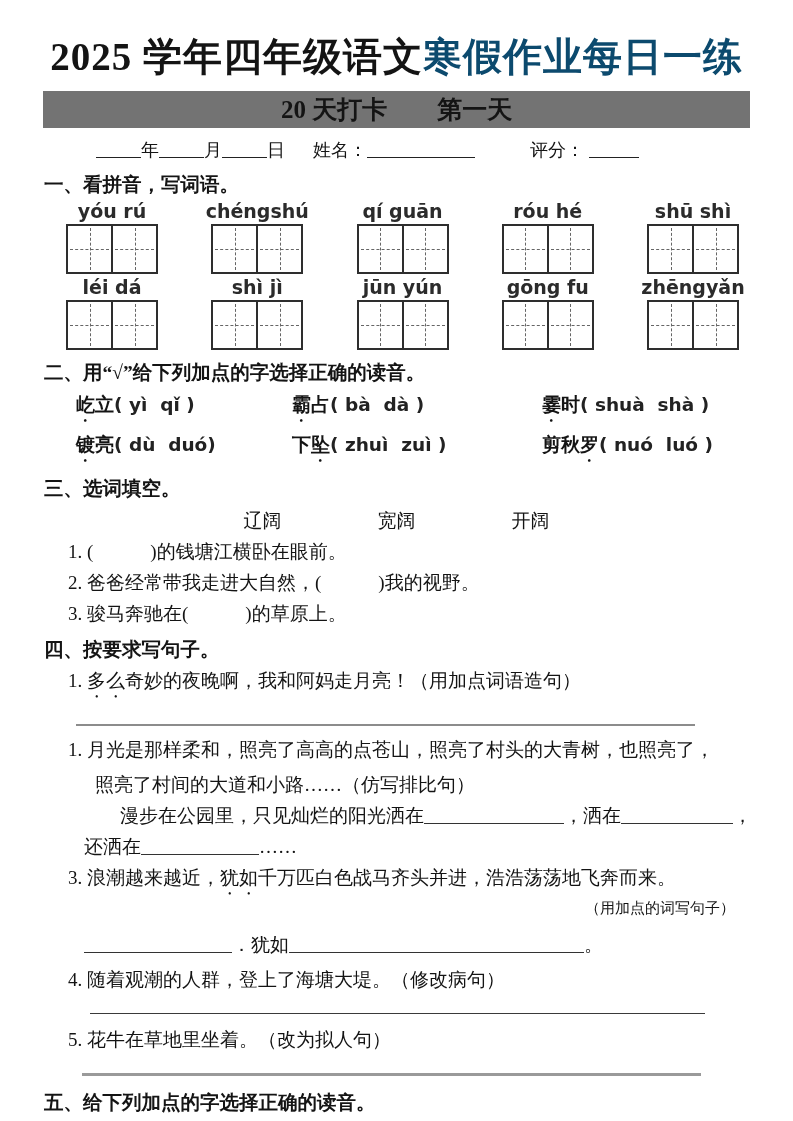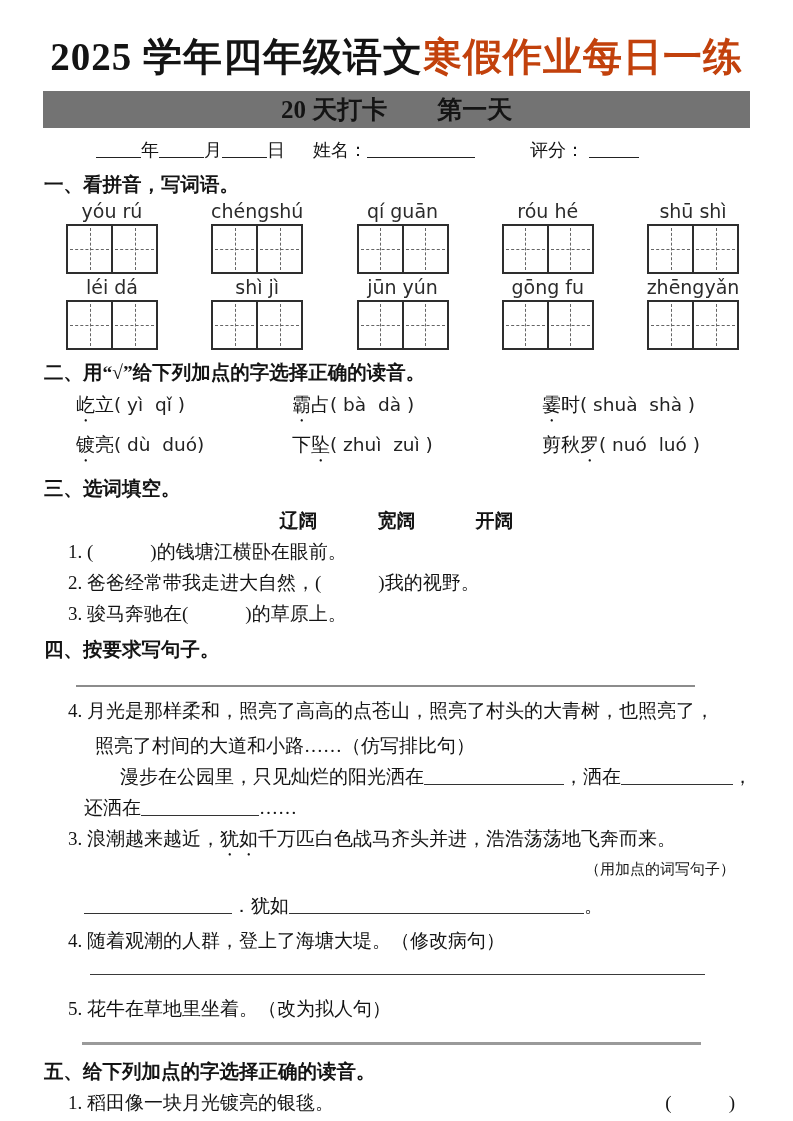--- a/index.html
+++ b/index.html
@@ -2,49 +2,49 @@
 <html><head>
 <meta charset="utf-8">
 <style>
   html,body{margin:0;padding:0;background:#ffffff;}
   .page{
     width:793px;height:1121px;background:#fff;overflow:hidden;position:relative;
     font-family:"Liberation Serif","DejaVu Serif",serif;color:#141414;
   }
   
   .title{margin-top:30px;text-align:center;font-size:39px;font-weight:bold;letter-spacing:1px;white-space:nowrap;}
-  .title .red{color:#c2410c;}
+  .title .red{color:#0c4a6e;}
   .banner{margin:7px 43px 0 43px;background:#737373;text-align:center;
           font-size:25px;font-weight:bold;line-height:37px;height:37px;white-space:pre;}
   .dateline{margin:10px 0 0 96px;font-size:18px;white-space:nowrap;}
   .blank{display:inline-block;border-bottom:1.6px solid #222;height:2px;vertical-align:-2px;}
   .w45{width:45px}.w50{width:50px}.w110{width:108px}
   .gap28{display:inline-block;width:28px}.gap55{display:inline-block;width:55px}
   
   .sec-title{font-size:19.5px;font-weight:bold;margin:9px 0 0 44px;}
   
   .py-row{display:flex;justify-content:space-between;padding:2px 44px 0 56px;
           font-family:"DejaVu Sans",sans-serif;font-size:19px;color:#2b2b2b;}
-  .py-col{width:112px;text-align:center;white-space:nowrap;}
+  .py-col{width:112px;text-align:center;white-space:nowrap;font-weight:bold;}
   .box-row{display:flex;justify-content:space-between;padding:2px 44px 0 56px;}
   .wgroup{width:112px;display:flex;justify-content:center;}
   .cell{width:47px;height:50px;border:2px solid #2e2e2e;position:relative;box-sizing:border-box;background:#fff;}
   .cell + .cell{margin-left:-2px;}
   .cell::before{content:"";position:absolute;left:50%;top:2px;bottom:2px;border-left:1.5px dashed #666;}
   .cell::after{content:"";position:absolute;top:50%;left:2px;right:2px;border-top:1.5px dashed #666;}
   
   .emph{-webkit-text-emphasis:filled dot;-webkit-text-emphasis-position:under left;
         text-emphasis:filled dot;text-emphasis-position:under left;}
   
-  .choice-row{display:flex;margin:6px 0 0 76px;font-size:19px;white-space:pre;}
+  .choice-row{display:flex;margin:6px 0 0 76px;font-size:19px;white-space:pre;font-weight:bold;}
   .choice{width:216px;}
   .choice.wide{width:250px;}
   .reading{font-family:"DejaVu Sans",sans-serif;font-size:18.5px;color:#222;}
   
-  .wordbank{display:flex;justify-content:center;gap:60px;font-size:19px;margin-top:6px;font-weight:bold;}
+  .wordbank{display:flex;justify-content:center;gap:96px;font-size:19px;margin-top:6px;}
   .plain-line{margin:4px 0 0 68px;font-size:19px;line-height:27px;white-space:pre-wrap;}
   
   .indent2{margin-left:95px;margin-top:8px;}
   .note-right{text-align:right;margin-right:58px;font-size:15px;}
   .ans-line{margin:22px 98px 0 76px;border-bottom:2.5px solid #8c8c8c;height:0;}
   .ans-line.dark{border-bottom:1.8px solid #3a3a3a;margin:20px 88px 0 90px;}
   .fill{display:inline-block;border-bottom:1.6px solid #333;height:2px;vertical-align:-2px;}
   .f140{width:140px}.f115{width:112px}.f120{width:118px}.f150{width:148px}.f295{width:295px}
   .divider{margin:20px 92px 0 82px;border-bottom:3px solid #9a9a9a;height:0;}
   
@@ -142,35 +142,36 @@
   <div class="wordbank">
     <span>辽阔</span>
     <span>宽阔</span>
     <span>开阔</span>
   </div>
   <div class="plain-line">1. (　　　)的钱塘江横卧在眼前。</div>
   <div class="plain-line">2. 爸爸经常带我走进大自然，(　　　)我的视野。</div>
   <div class="plain-line">3. 骏马奔驰在(　　　)的草原上。</div>
 
   <div class="sec-title">四、按要求写句子。</div>
+  <div class="plain-line"><span>1. </span><span class="emph">多么</span><span>奇妙的夜晚啊，我和阿妈走月亮！</span><span>（用加点词语造句）</span></div>
   <div class="ans-line"></div>
 
-  <div class="plain-line" style="margin-top:10px">4. 月光是那样柔和，照亮了高高的点苍山，照亮了村头的大青树，也照亮了，</div>
+  <div class="plain-line" style="margin-top:10px">1. 月光是那样柔和，照亮了高高的点苍山，照亮了村头的大青树，也照亮了，</div>
   <div class="plain-line indent2">照亮了村间的大道和小路……（仿写排比句）</div>
   <div class="plain-line" style="margin-left:120px"><span>漫步在公园里，只见灿烂的阳光洒在</span><span class="fill f140"></span><span>，洒在</span><span class="fill f115"></span><span>，</span></div>
   <div class="plain-line" style="margin-left:84px"><span>还洒在</span><span class="fill f120"></span><span>……</span></div>
 
   <div class="plain-line"><span>3. </span><span>浪潮越来越近，</span><span class="emph">犹如</span><span>千万匹白色战马齐头并进，浩浩荡荡地飞奔而来。</span></div>
   <div class="note-right">（用加点的词写句子）</div>
   <div class="plain-line" style="margin-left:84px;margin-top:13px"><span class="fill f150"></span><span>．犹如</span><span class="fill f295"></span><span>。</span></div>
 
   <div class="plain-line" style="margin-top:8px">4. 随着观潮的人群，登上了海塘大堤。（修改病句）</div>
   <div class="ans-line dark"></div>
 
-  <div class="plain-line" style="margin-top:20px">5. 花牛在草地里坐着。（改为拟人句）</div>
+  <div class="plain-line" style="margin-top:12px">5. 花牛在草地里坐着。（改为拟人句）</div>
   <div class="divider"></div>
 
   <div class="sec-title" style="margin-top:13px">五、给下列加点的字选择正确的读音。</div>
   <div class="rhet-row">
       <span>1. 稻田像一块月光镀亮的银毯。</span>
       <span class="rhet-paren">(　　　)</span>
     </div>
 
 </div>
 

